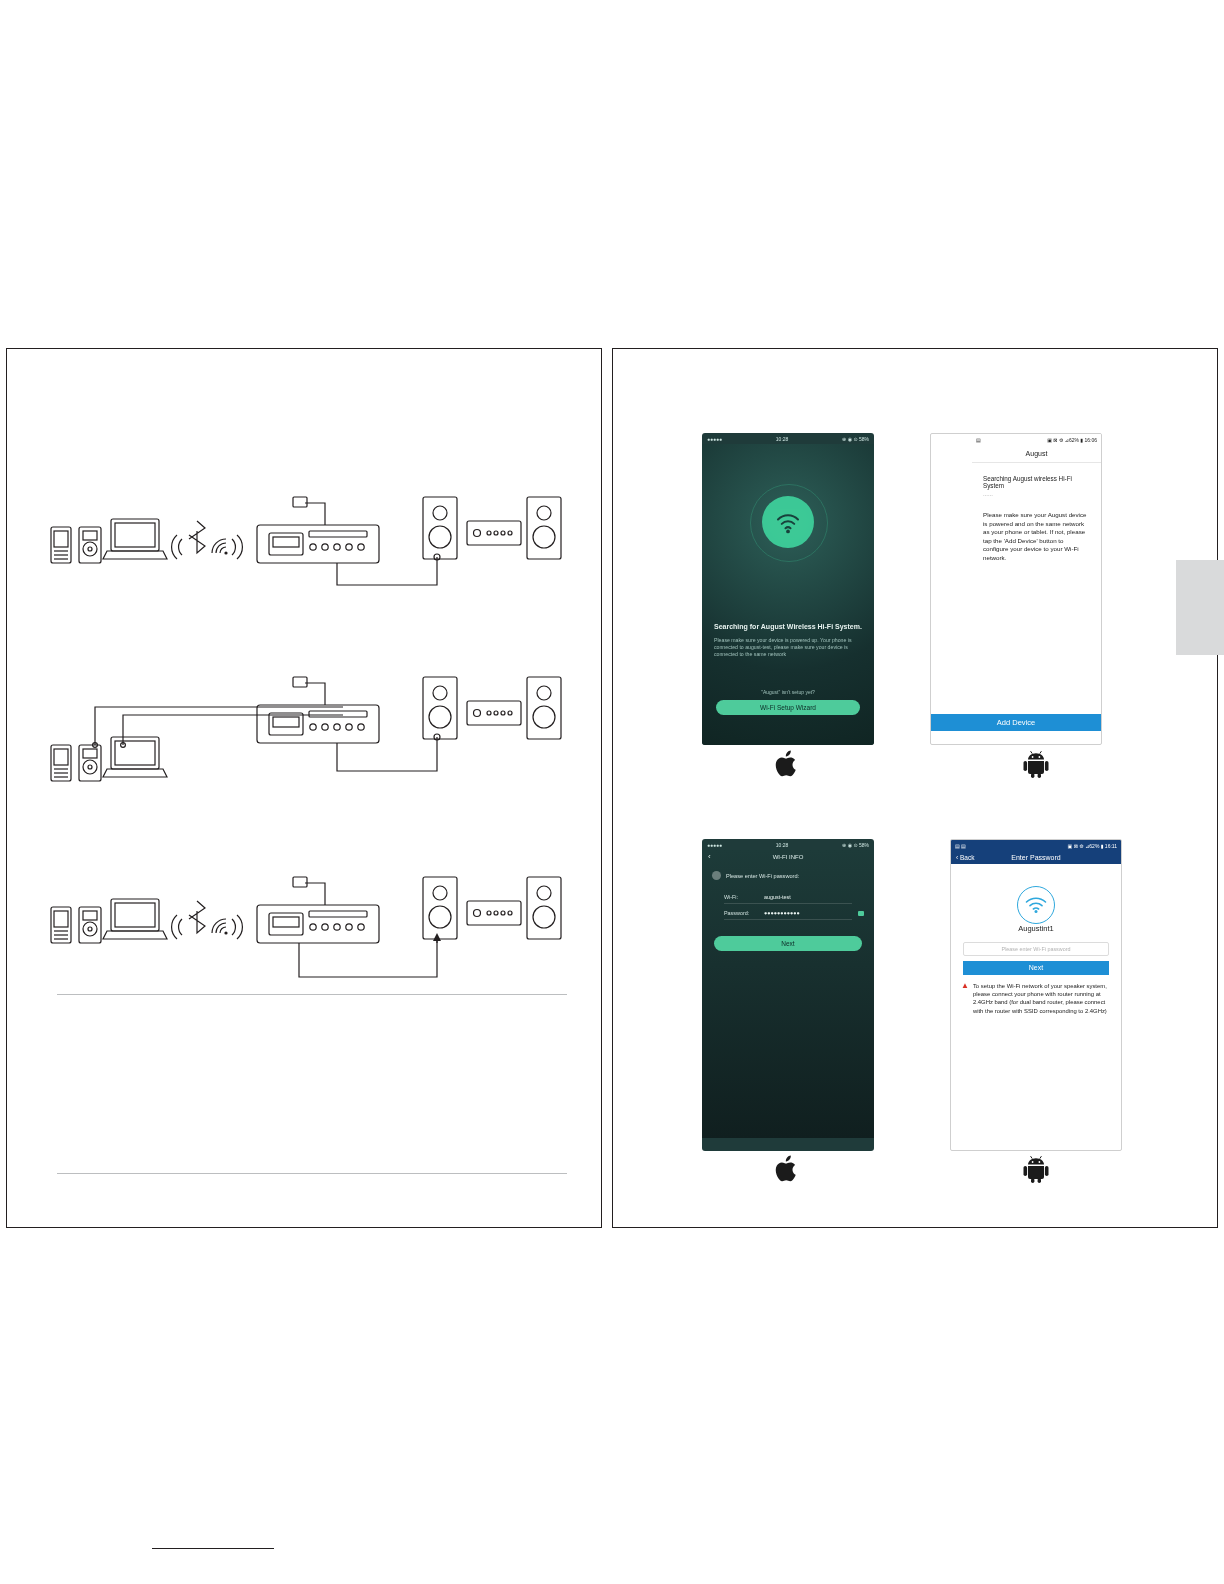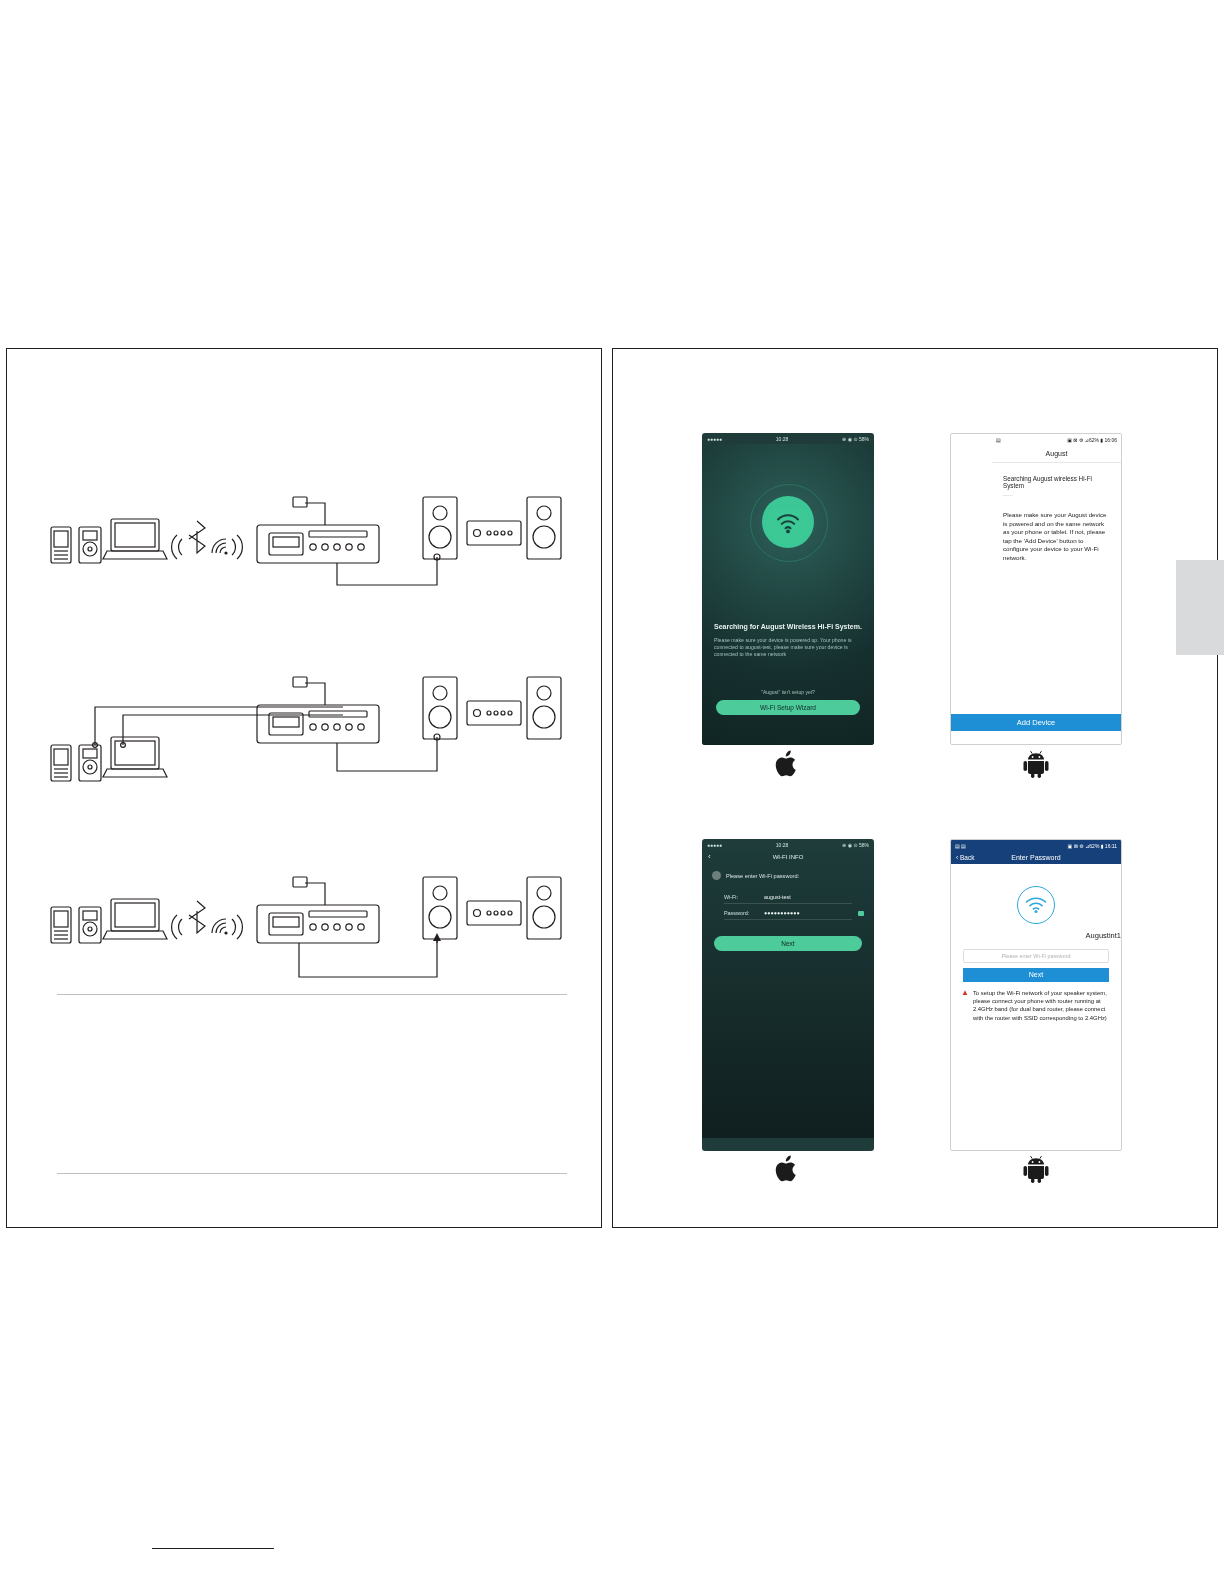--- a/index.html
+++ b/index.html
@@ -64,21 +64,21 @@
   .ios2-val{color:#eaf5f2;}
   .ios2-line{margin:3px 22px 0 22px;height:1px;background:rgba(255,255,255,.14);}
   .eye{width:6px;height:5px;border-radius:1px;background:#4ecb9b;}
   .ios2-next{margin:16px 12px 0 12px;}
 
   
   .and2-bar{height:13px;background:#15407a;color:#fff;display:flex;align-items:center;font-size:6.5px;position:relative;}
   .and2-back{position:absolute;left:5px;font-size:6.5px;}
   .and2-title{width:100%;text-align:center;font-size:7px;}
   .wifi-circle{width:36px;height:36px;border-radius:50%;border:1.4px solid #2fa8dd;margin:22px auto 0 auto;display:flex;align-items:center;justify-content:center;}
-  .and2-ssid{text-align:right;font-size:7.5px;color:#222;margin-top:7px;}
+  .and2-ssid{text-align:center;font-size:7.5px;color:#222;}
   .and2-input{margin:9px 12px 0 12px;height:12px;border:1px solid #dcdcdc;border-radius:2px;font-size:5.4px;color:#b2b2b2;display:flex;align-items:center;justify-content:center;}
   .and2-next{margin:5px 12px 0 12px;height:14px;background:#1e8fd5;color:#fff;font-size:7px;text-align:center;line-height:14px;}
   .and2-warn{display:flex;gap:4px;margin:7px 10px 0 10px;}
   .warn-ico{color:#d93025;font-size:8px;line-height:8px;}
   .and2-wtext{font-size:5.9px;line-height:8.2px;color:#222;}
 
   
   .logo{position:absolute;width:26px;height:30px;}
 
   .apple{fill:#1b1b1b;}
@@ -300,21 +300,21 @@
         <div class="ios1-foot">
           <div class="ios1-hint">"August" isn't setup yet?</div>
           <div class="btn-green">Wi-Fi Setup Wizard</div>
         </div>
       </div>
     </div>
     <svg class="logo" style="left:162px;top:400px;" viewBox="0 0 24 28">
       <path class="apple" d="M16.2 14.7c0-3 2.4-4.4 2.5-4.5-1.4-2-3.5-2.3-4.2-2.3-1.8-.2-3.5 1-4.4 1-.9 0-2.3-1-3.8-1-2 .1-3.8 1.2-4.8 3-2 3.5-.5 8.8 1.5 11.7 1 1.4 2.1 3 3.6 2.9 1.4-.1 2-.9 3.7-.9s2.2.9 3.8.9c1.6 0 2.6-1.4 3.5-2.8 1.1-1.6 1.6-3.2 1.6-3.3 0 0-3-1.2-3-4.7zM13.4 5.2c.8-1 1.3-2.3 1.2-3.7-1.2.1-2.6.8-3.4 1.8-.7.9-1.4 2.3-1.2 3.6 1.3.1 2.6-.7 3.4-1.7z"></path>
     </svg>
 
-    <div class="phone android" style="left:337px;top:84px;padding-left:41px;">
+    <div class="phone android" style="left:317px;top:84px;padding-left:41px;">
       <div class="status-android">
         <span>▤</span>
         <span>▣ ⊠ ⚙ ⊿62% ▮ 16:06</span>
       </div>
       <div class="and-title">August</div>
       <div class="and1-body">
         <div class="and1-h">Searching August wireless Hi-Fi System</div>
         <div class="and1-dots">......</div>
         <div class="and1-p">Please make sure your August device is powered and on the same network as your phone or tablet. If not, please tap the 'Add Device' button to configure your device to your Wi-Fi network.</div>
       </div>

